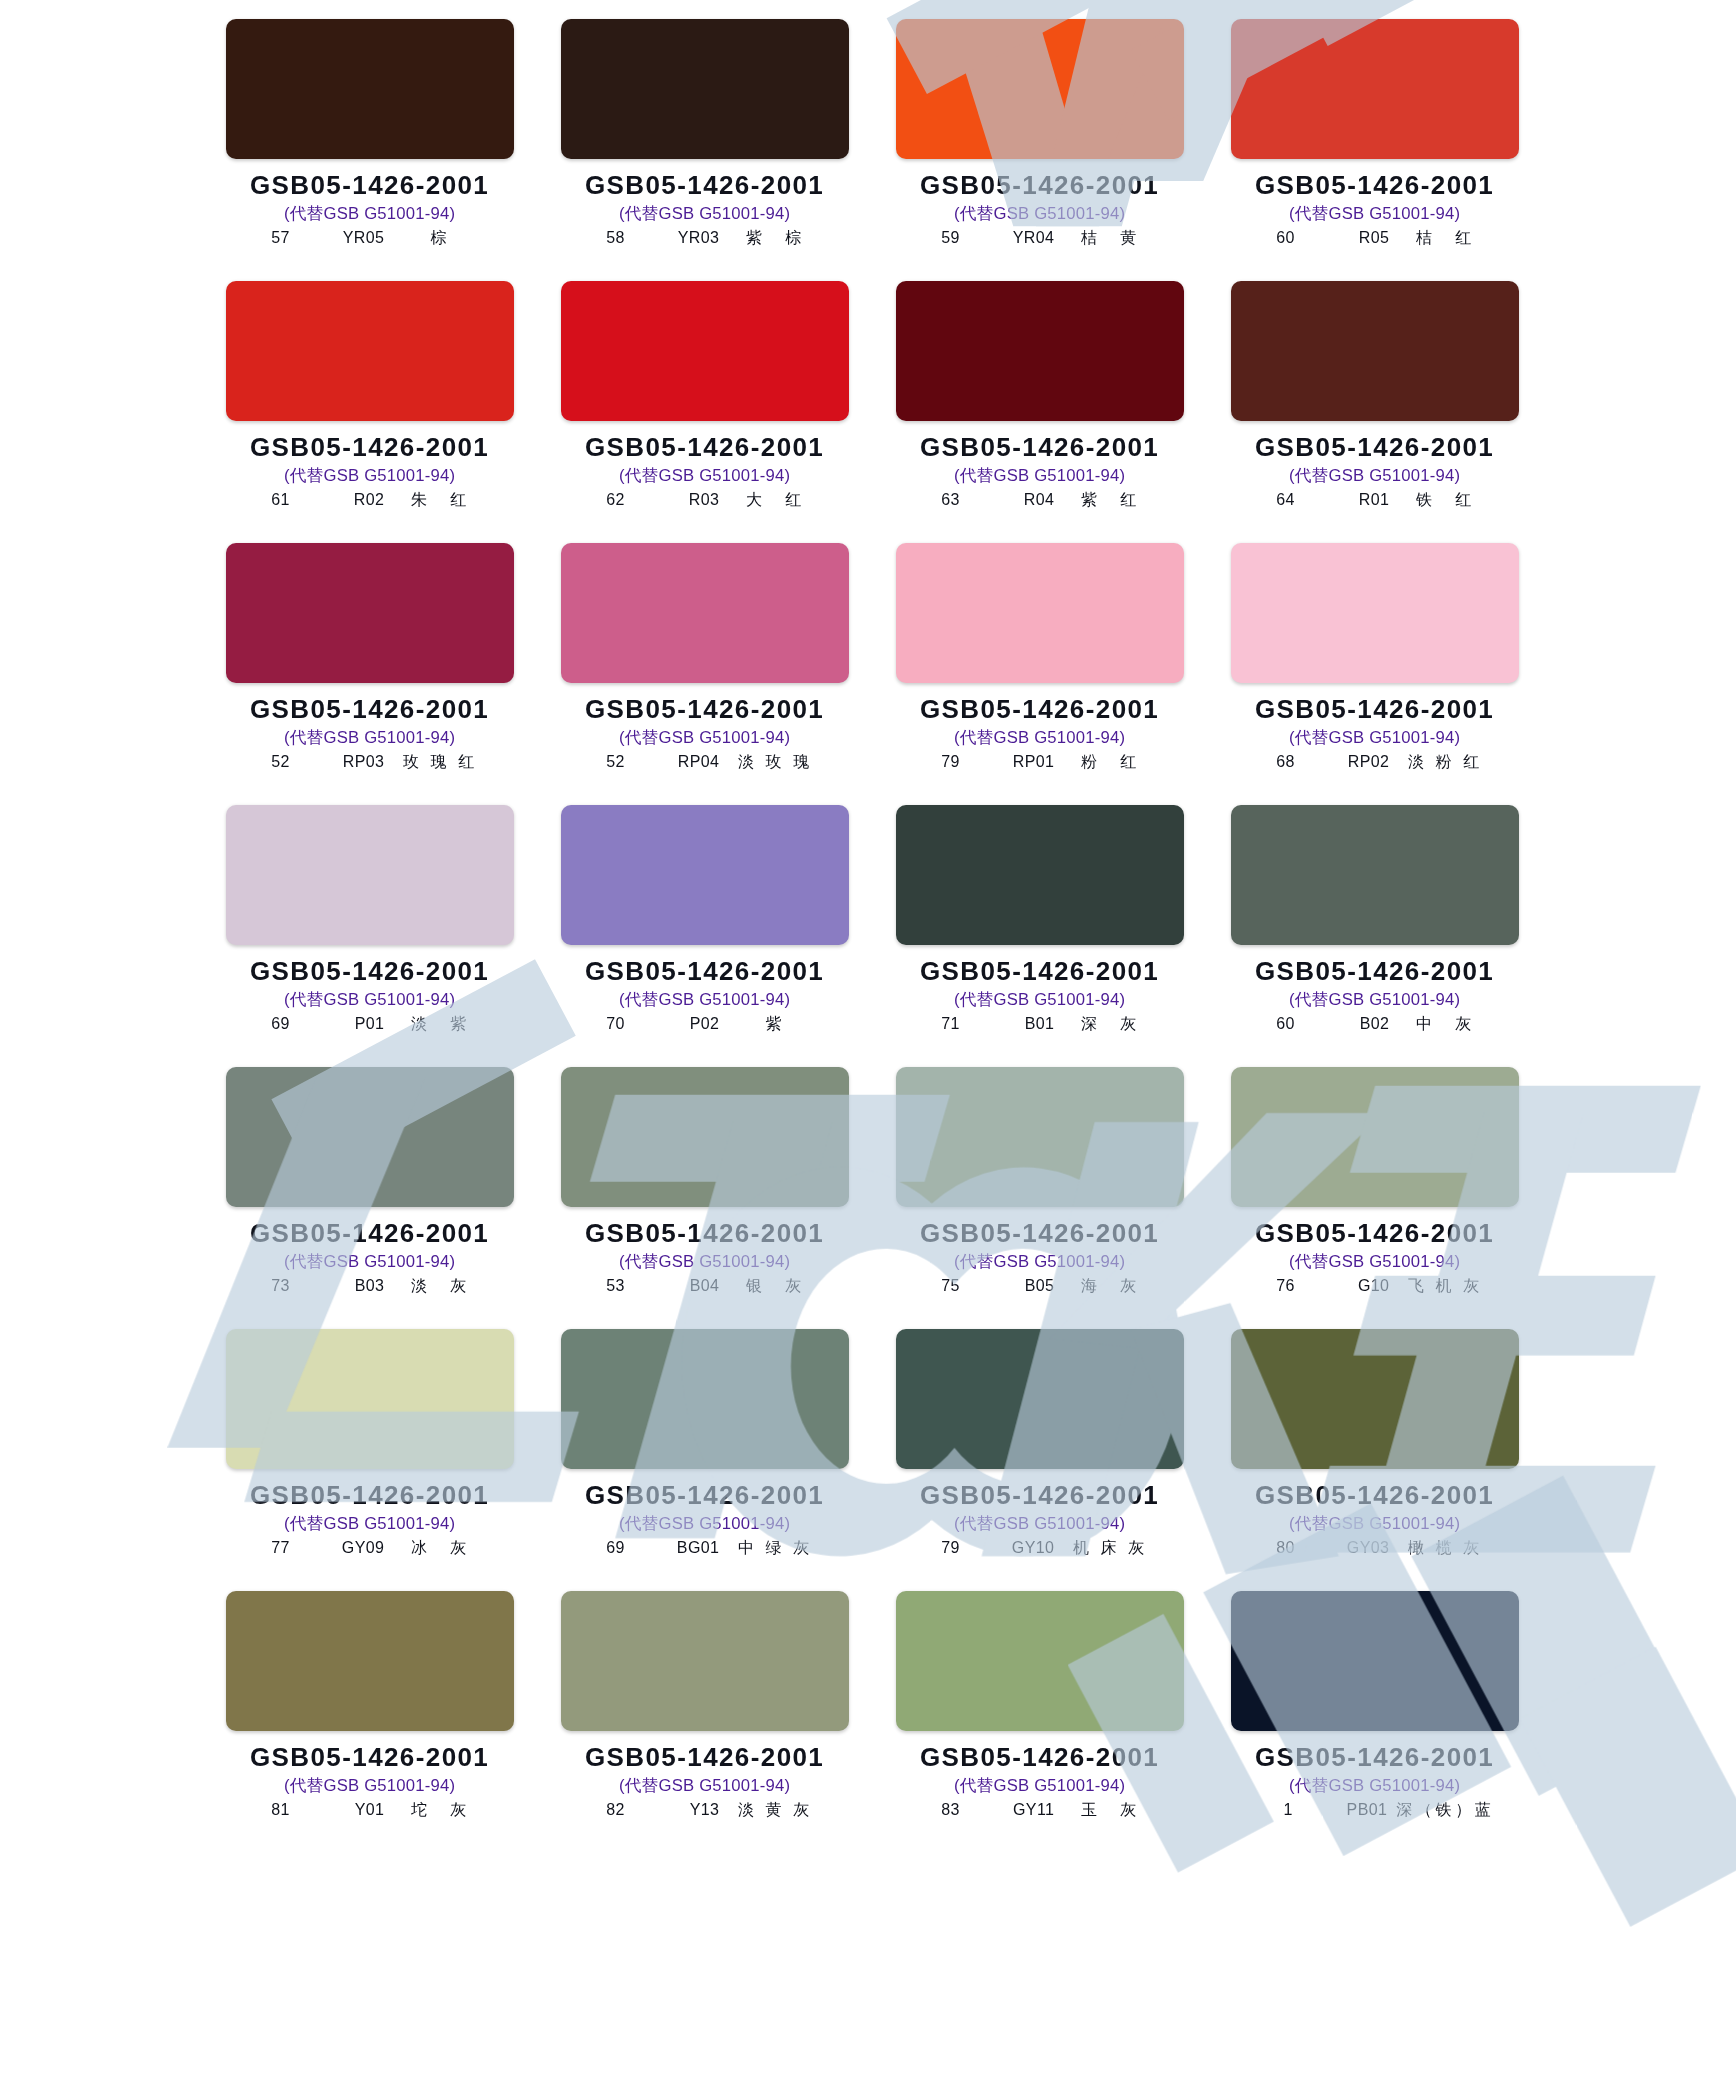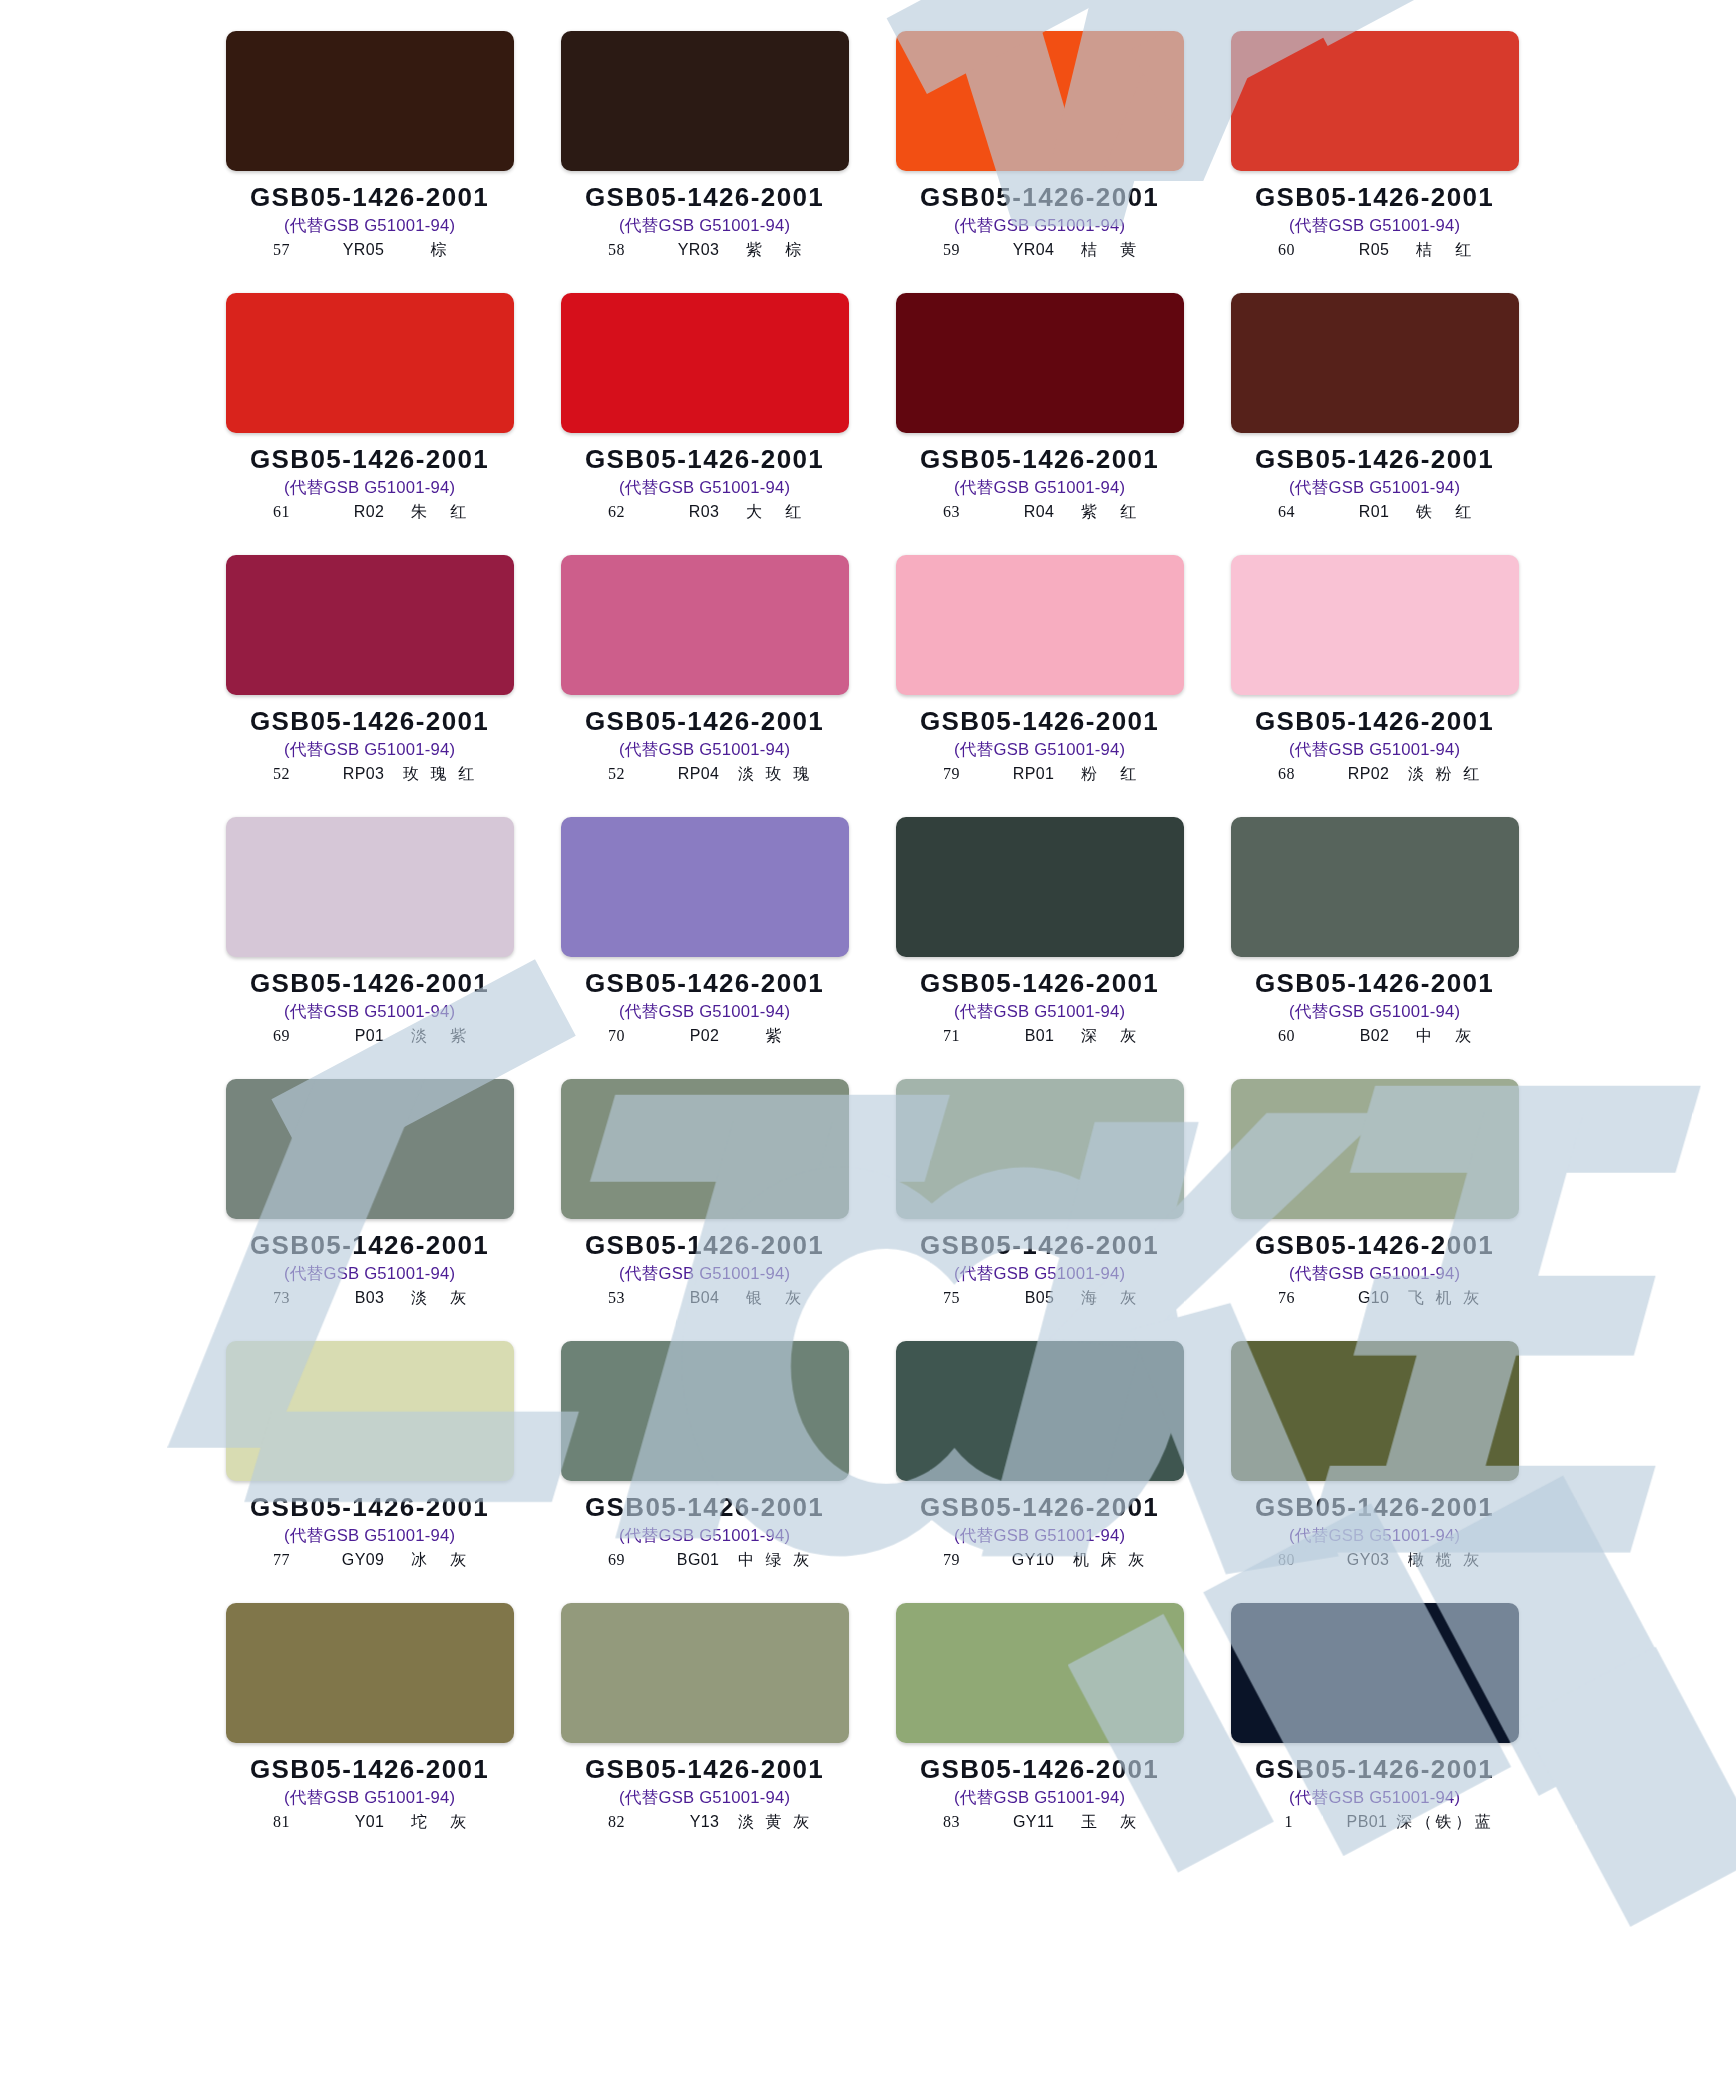--- a/index.html
+++ b/index.html
@@ -24,21 +24,21 @@
   }
   #watermark-layer svg { display: block; }
 
   
   #page {
     position: relative;
     z-index: 1;
     width: 1737px;
     height: 1771px;
     box-sizing: border-box;
-    padding: 31px 0 0 0;
+    padding: 19px 0 0 0;
   }
   #swatch-grid {
     position: relative;
     display: grid;
     grid-template-columns: repeat(4, 335px);
     column-gap: 0px;
     row-gap: 0px;
     justify-content: center;
     margin-left: 7.2px;
   }
@@ -87,21 +87,20 @@
     line-height: 1.05;
     display: flex;
     justify-content: center;
     align-items: baseline;
     white-space: nowrap;
   }
   .name-row .n-index {
     display: inline-block;
     width: 38px;
     text-align: right;
-    font-family: Liberation Serif, serif;
   }
   .name-row .n-code {
     display: inline-block;
     min-width: 71px;
     text-align: right;
     margin-left: 23.5px;
   }
   .name-row .n-cn {
     display: inline-block;
     min-width: 94px;

